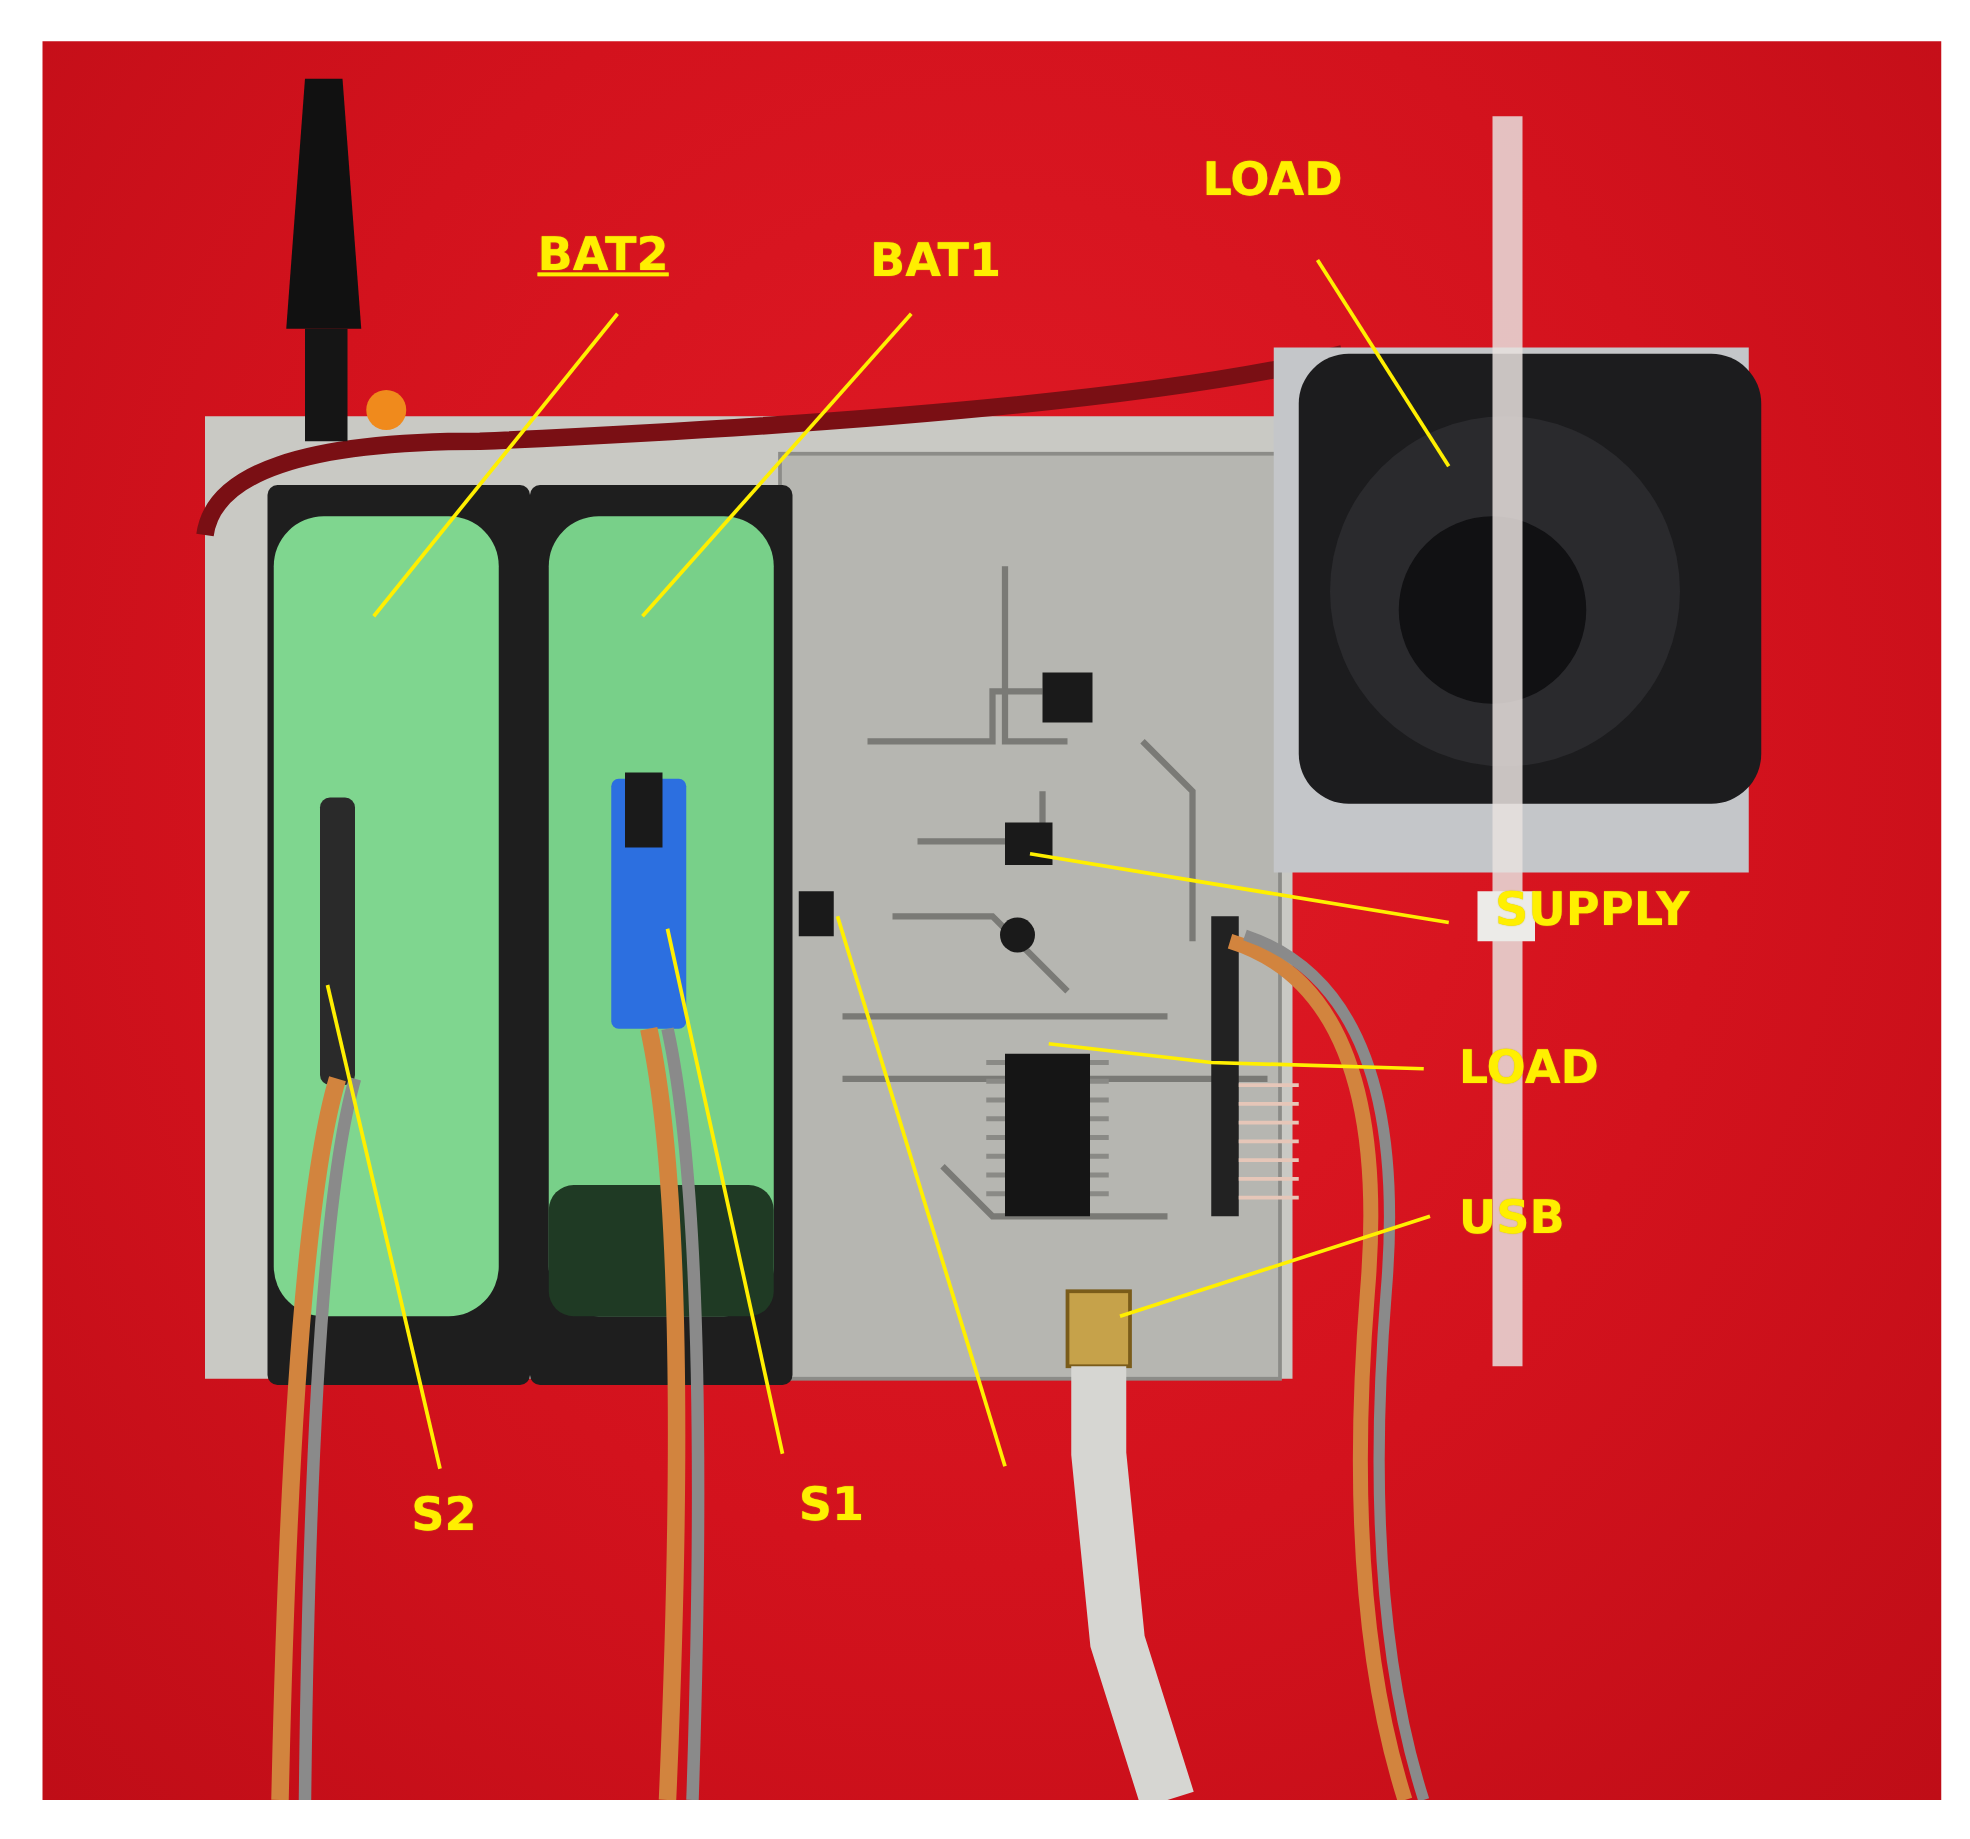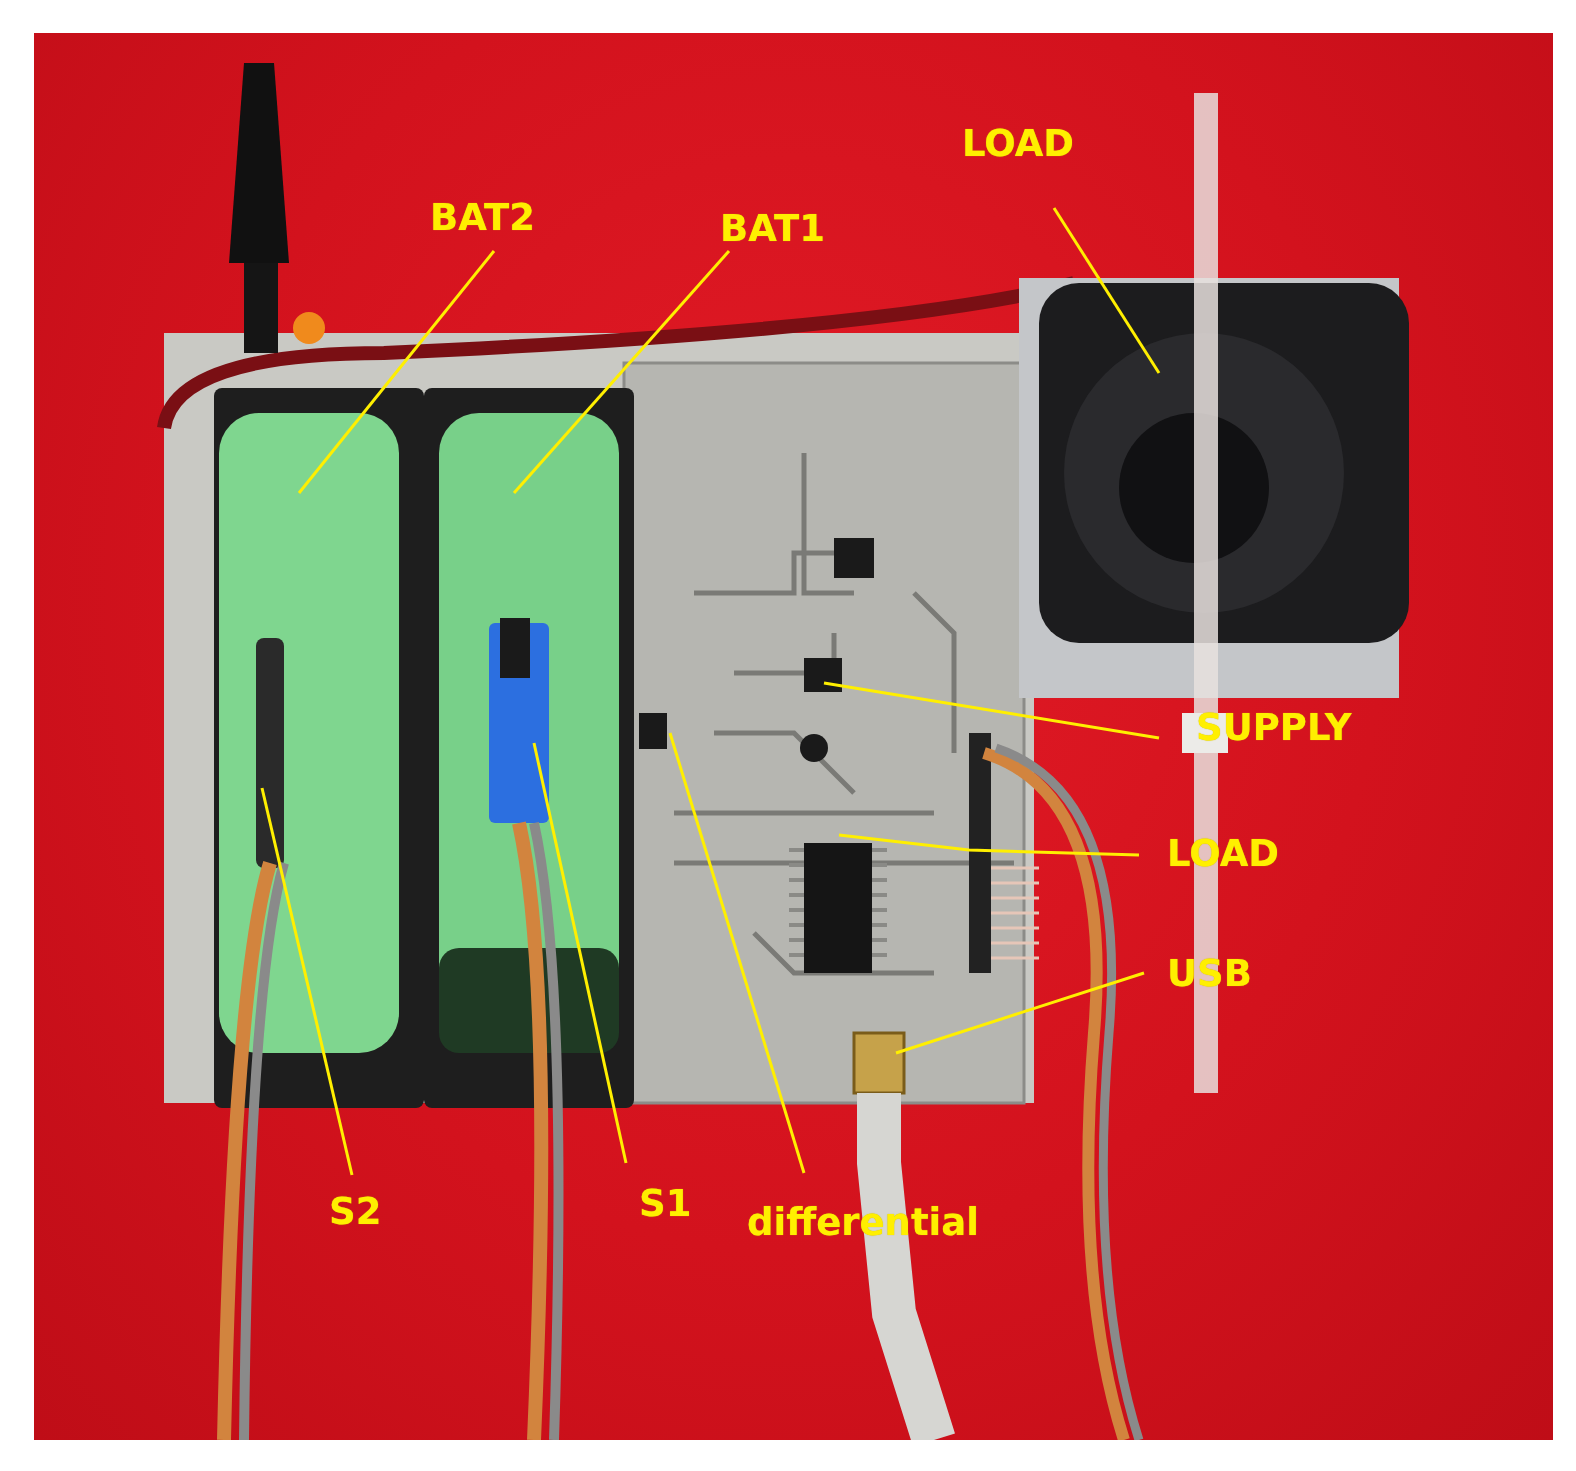--- a/index.html
+++ b/index.html
@@ -113,23 +113,22 @@
       <line x1="1125" y1="705" x2="790" y2="650"></line>
       <path d="M1105 822 L935 817 L805 802"></path>
       <line x1="1110" y1="940" x2="862" y2="1020"></line>
       <line x1="228" y1="755" x2="318" y2="1142"></line>
       <line x1="500" y1="710" x2="592" y2="1130"></line>
       <line x1="636" y1="700" x2="770" y2="1140"></line>
     </g>
   </svg>
 
   <div class="label" style="left:928px; top:90px;">LOAD</div>
-  <div class="label" style="left:396px; top:164px;">BAT2</div>
-  <div class="label" style="left:686px; top:155px;margin-top:20px;">BAT1</div>
+  <div class="label" style="left:396px; top:150px;text-decoration:underline;">BAT2</div>
+  <div class="label" style="left:662px; top:155px;">BAT1</div>
   <div class="label" style="left:1162px; top:674px;">SUPPLY</div>
   <div class="label" style="left:1133px; top:800px;">LOAD</div>
   <div class="label" style="left:1133px; top:920px;">USB</div>
   <div class="label" style="left:295px; top:1158px;">S2</div>
   <div class="label" style="left:570px; top:1150px;margin-left:35px;">S1</div>
   <div class="label small-lead" style="left:713px; top:1165px;">
-    <div>differential</div>
   </div>
 </div>
 
 </body></html>

